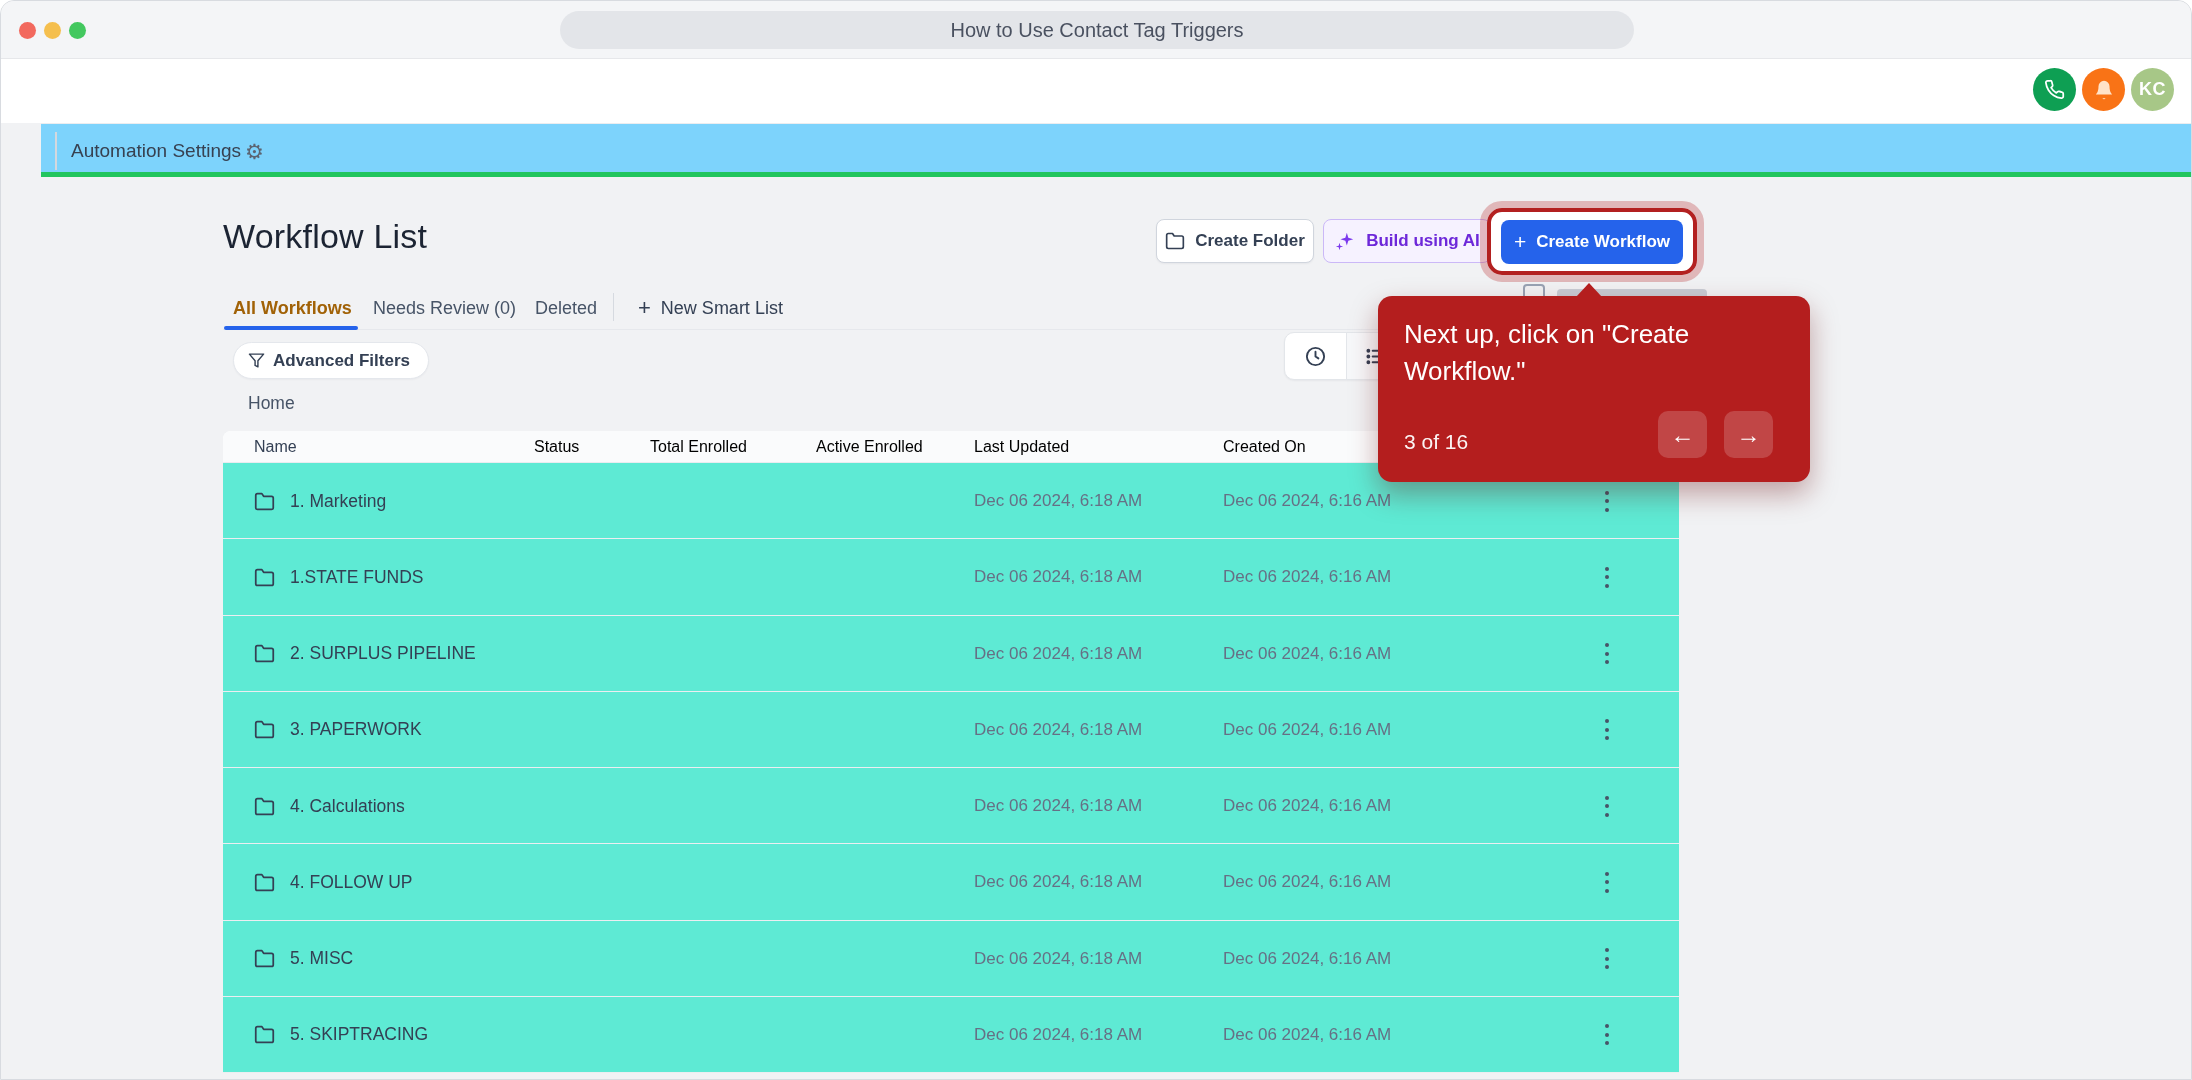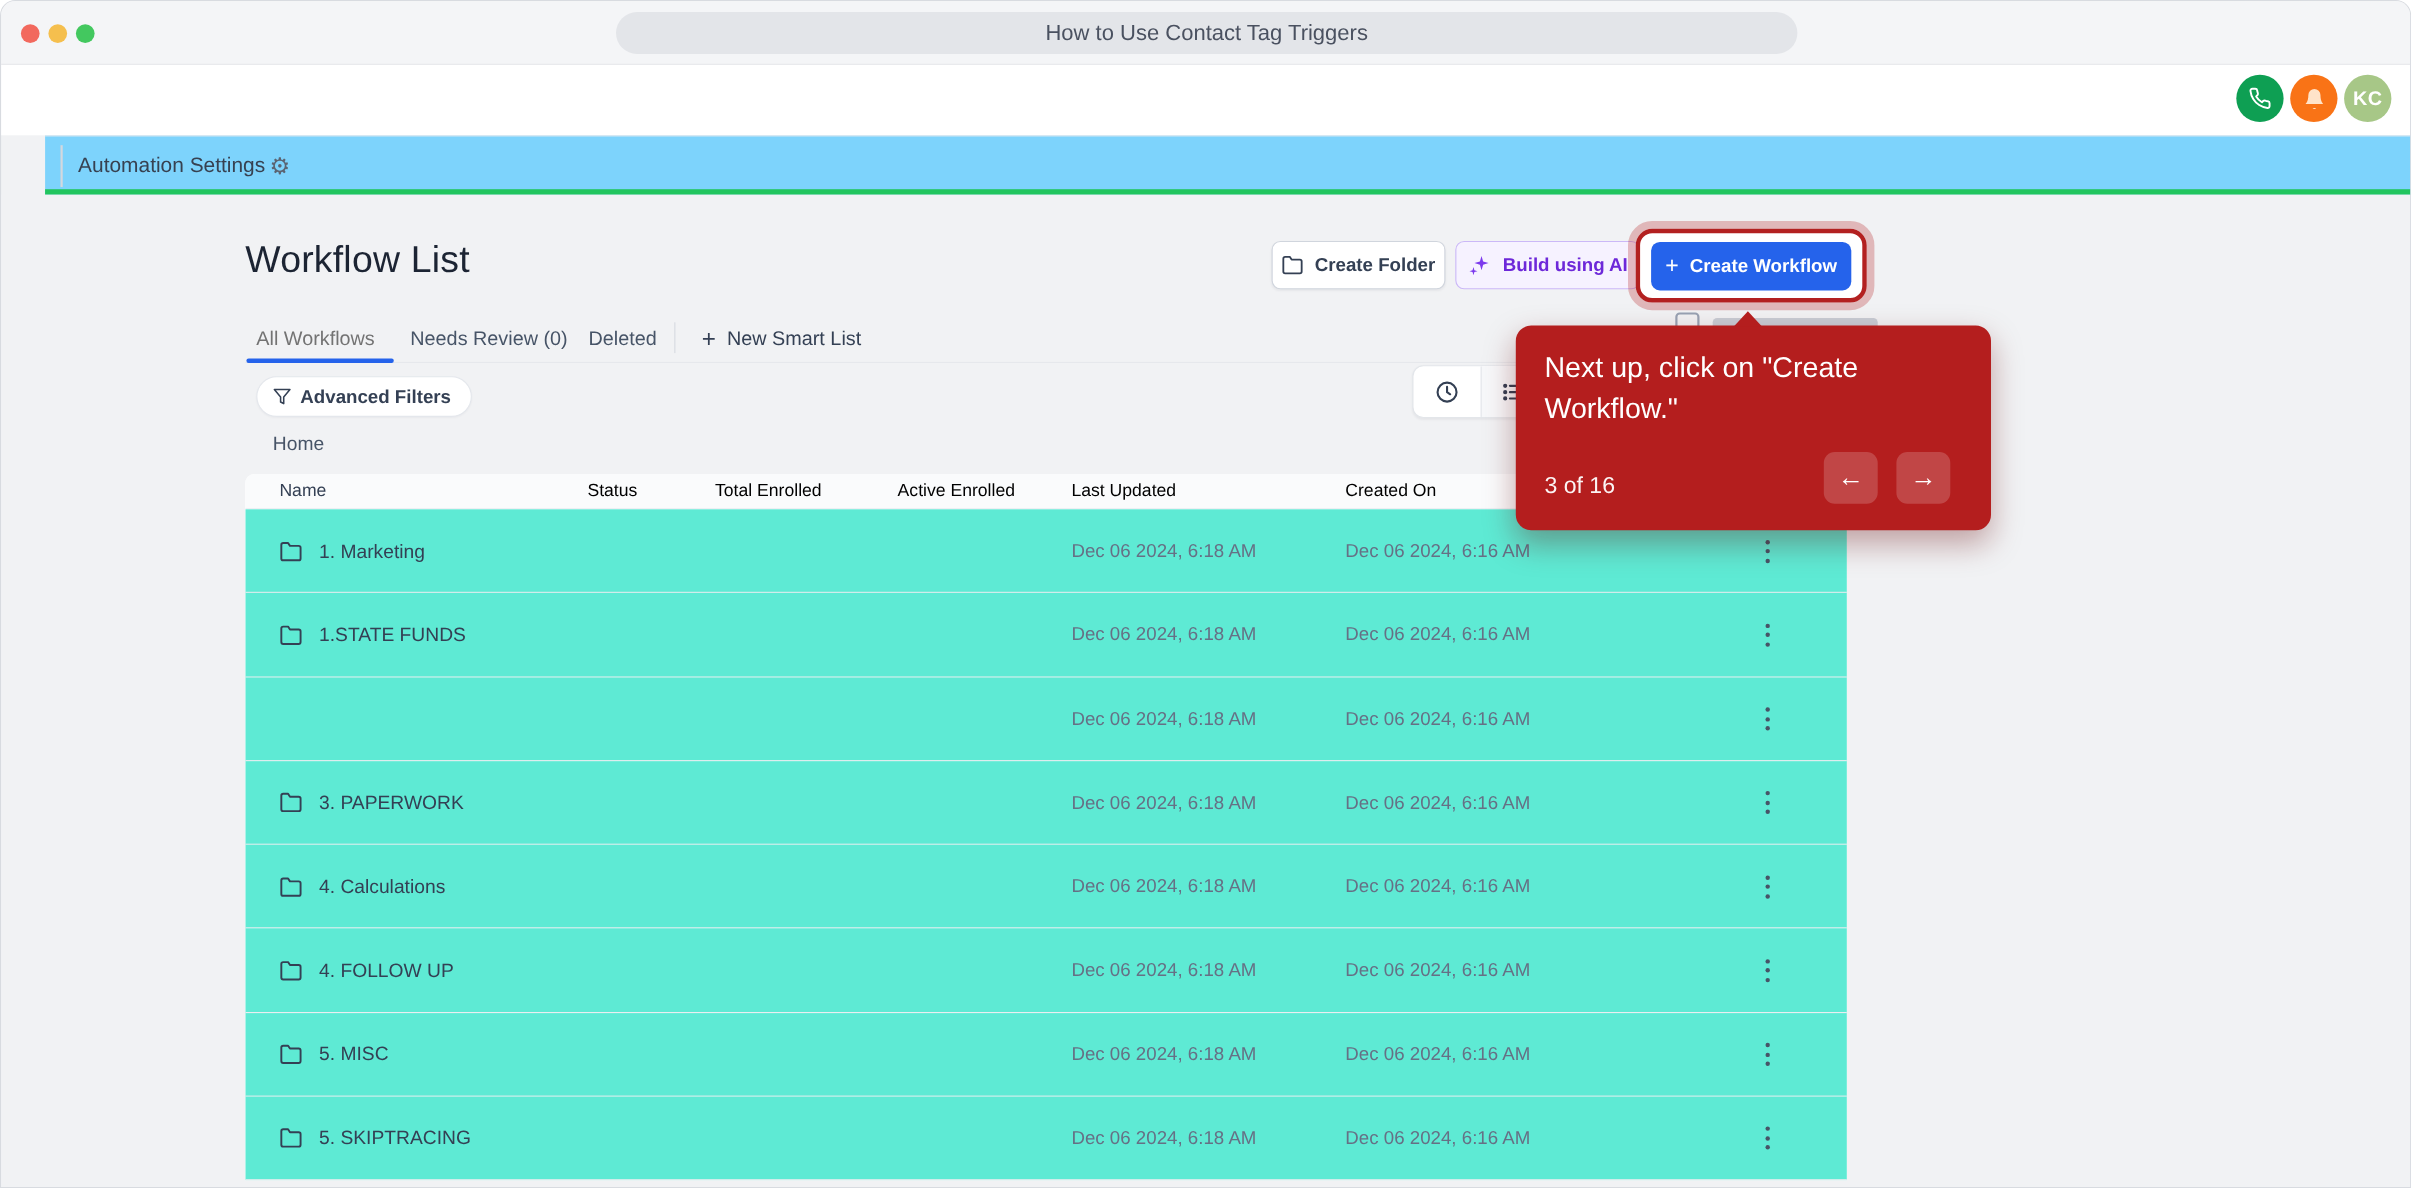--- a/index.html
+++ b/index.html
@@ -38,21 +38,21 @@
   .btn { position:absolute; height:44px; border-radius:8px; display:flex; align-items:center; justify-content:center; gap:10px; font-size:17px; font-weight:600; cursor:pointer; }
   .btn-folder { left:1155px; top:42px; width:158px; background:#ffffff; border:1px solid #d0d5dd; color:#344054; box-shadow:0 1px 2px rgba(16,24,40,.05); }
   .btn-ai { left:1322px; top:42px; width:168px; background:#f6f2ff; border:1px solid #cbb8f7; color:#6d28d9; }
   .ring-outer { position:absolute; left:1479px; top:24px; width:224px; height:81px; border:7px solid rgba(179,32,32,.28); border-radius:22px; z-index:20; }
   .ring-inner { position:absolute; inset:0; border:4px solid #b32020; border-radius:15px; background:#ffffff; display:flex; align-items:center; justify-content:center; }
   .btn-create { position:relative; width:182px; height:44px; border-radius:8px; background:#2563eb; color:#ffffff; display:flex; align-items:center; justify-content:center; gap:10px; font-size:17px; font-weight:600; cursor:pointer; }
   .plus-glyph { font-size:21px; font-weight:400; line-height:1; }
 
   
   .tab { position:absolute; top:112px; height:38px; display:flex; align-items:center; font-size:18px; font-weight:500; color:#475467; cursor:pointer; }
-  .tab.active { color:#737373; font-weight:400; }
+  .tab.active { color:#a16207; font-weight:700; }
   .tab-underline { position:absolute; left:223px; top:149px; width:134px; height:4px; background:#2563eb; border-radius:2px; }
   .tabs-border { position:absolute; left:222px; top:152px; width:1456px; height:1px; background:#e6e8ec; }
   .tab-divider { position:absolute; left:612px; top:116px; width:1px; height:28px; background:#d6dae0; }
   .smartlist { position:absolute; left:637px; top:112px; height:38px; display:flex; align-items:center; gap:10px; font-size:18px; font-weight:500; color:#344054; cursor:pointer; }
   .smartlist .plus-glyph { font-size:22px; color:#344054; }
 
   
   .adv-filter { position:absolute; left:232px; top:165px; height:37px; padding:0 18px 0 14px; border-radius:19px; background:#ffffff; border:1px solid #e4e7ec;
                 display:flex; align-items:center; gap:8px; font-size:17px; font-weight:600; color:#344054; box-shadow:0 1px 2px rgba(16,24,40,.04); cursor:pointer; }
   .segmented { position:absolute; left:1283px; top:155px; width:124px; height:48px; border:1px solid #e3e6ea; border-radius:10px; background:#ffffff; display:flex; overflow:hidden; z-index:10; box-shadow:0 1px 2px rgba(16,24,40,.05); }
@@ -232,20 +232,26 @@
     <span class="cell c-active"></span>
     <span class="cell c-updated">Dec 06 2024, 6:18 AM</span>
     <span class="cell c-created">Dec 06 2024, 6:16 AM</span>
     <span class="kebab">
               <i></i>
               <i></i>
               <i></i>
             </span>
   </div>
           <div class="trow" style="top: 184.5px;">
+    <span class="cell c-name">
+      <svg width="21" height="21" viewBox="0 0 24 24" fill="none" stroke="#344054" stroke-width="2" stroke-linecap="round" stroke-linejoin="round">
+                <path d="M22 19a2 2 0 0 1-2 2H4a2 2 0 0 1-2-2V5a2 2 0 0 1 2-2h5l2 3h9a2 2 0 0 1 2 2z"></path>
+              </svg>
+      <span class="nm">2. SURPLUS PIPELINE</span>
+    </span>
     <span class="cell c-status"></span>
     <span class="cell c-total"></span>
     <span class="cell c-active"></span>
     <span class="cell c-updated">Dec 06 2024, 6:18 AM</span>
     <span class="cell c-created">Dec 06 2024, 6:16 AM</span>
     <span class="kebab">
               <i></i>
               <i></i>
               <i></i>
             </span>

